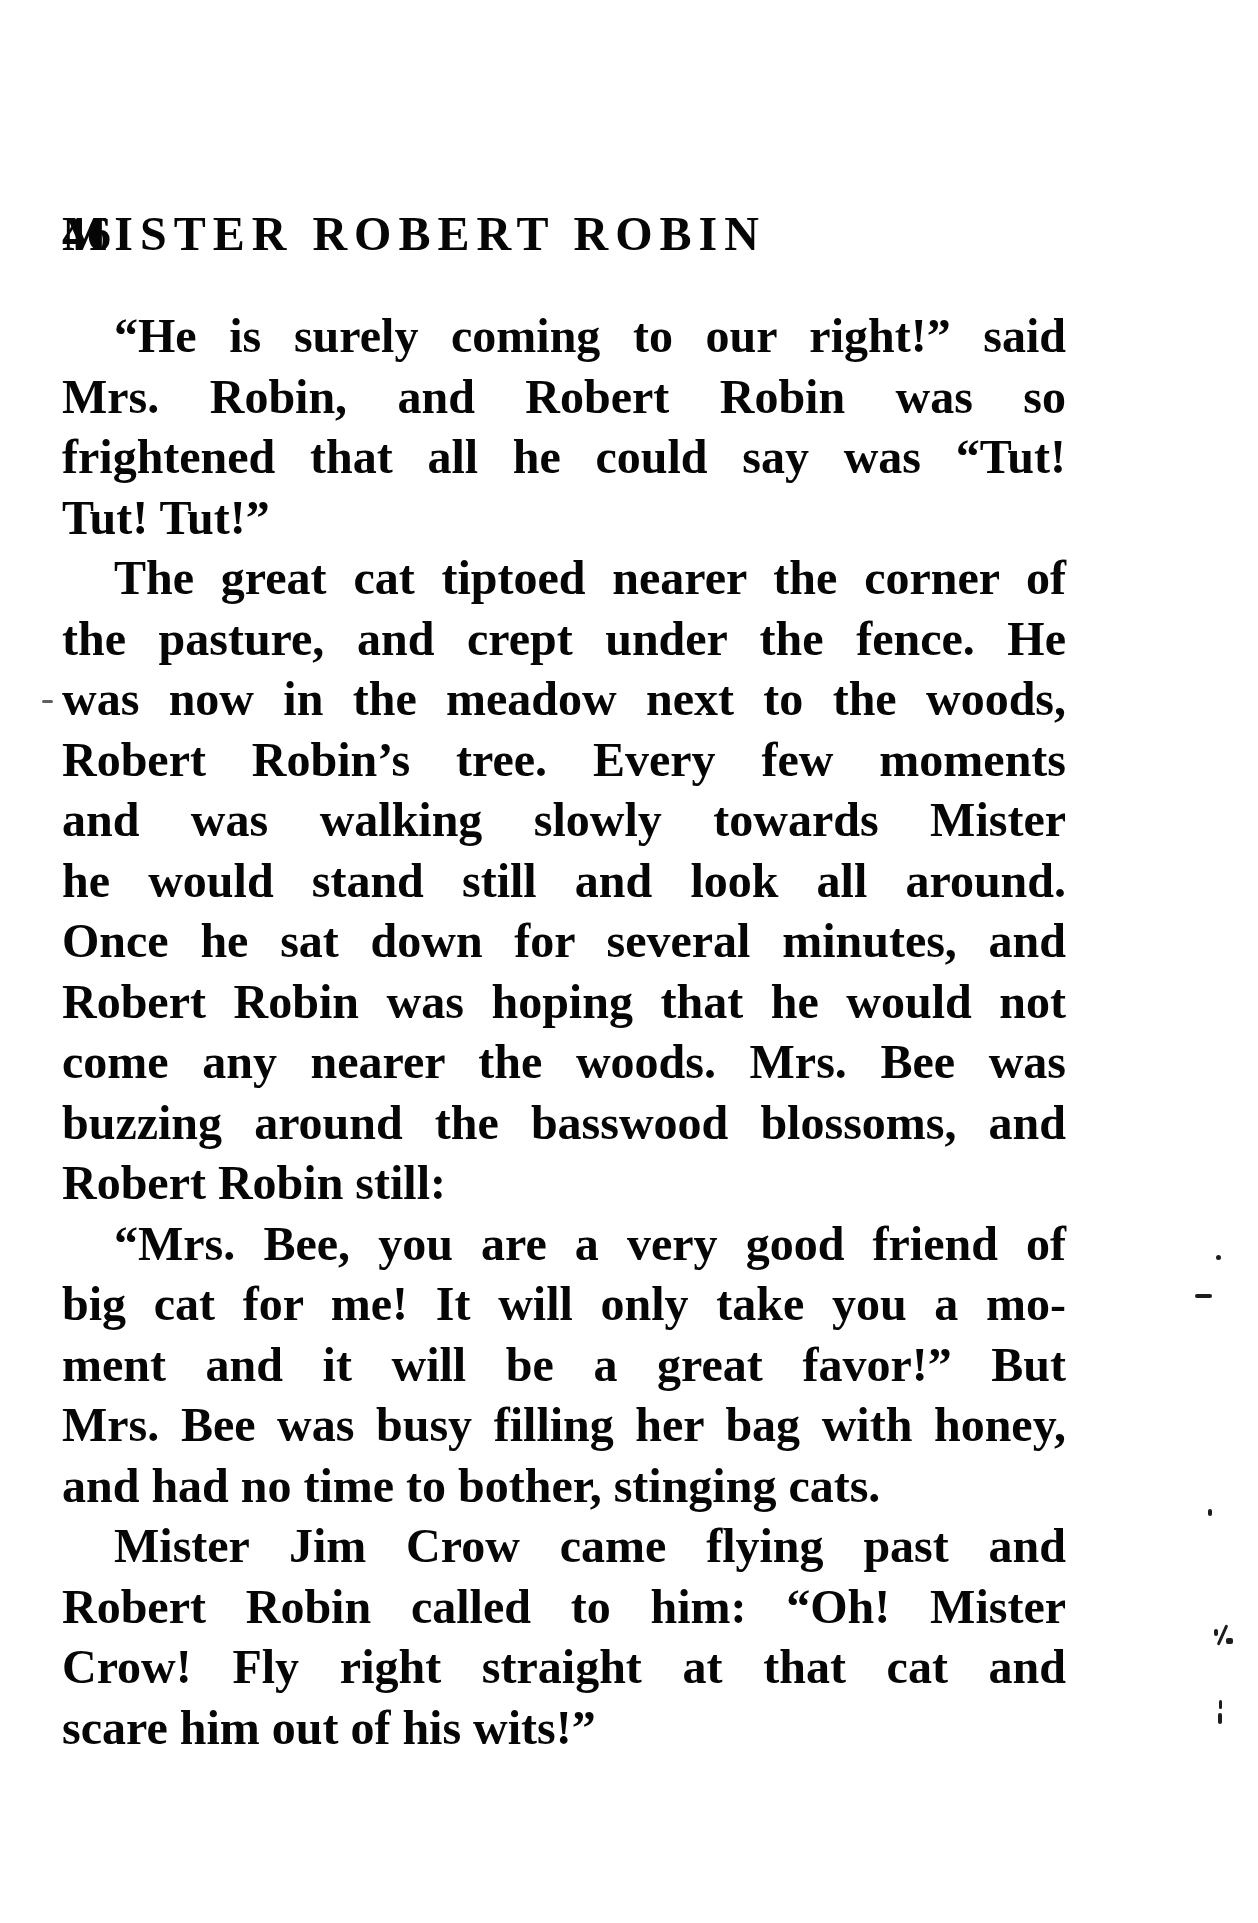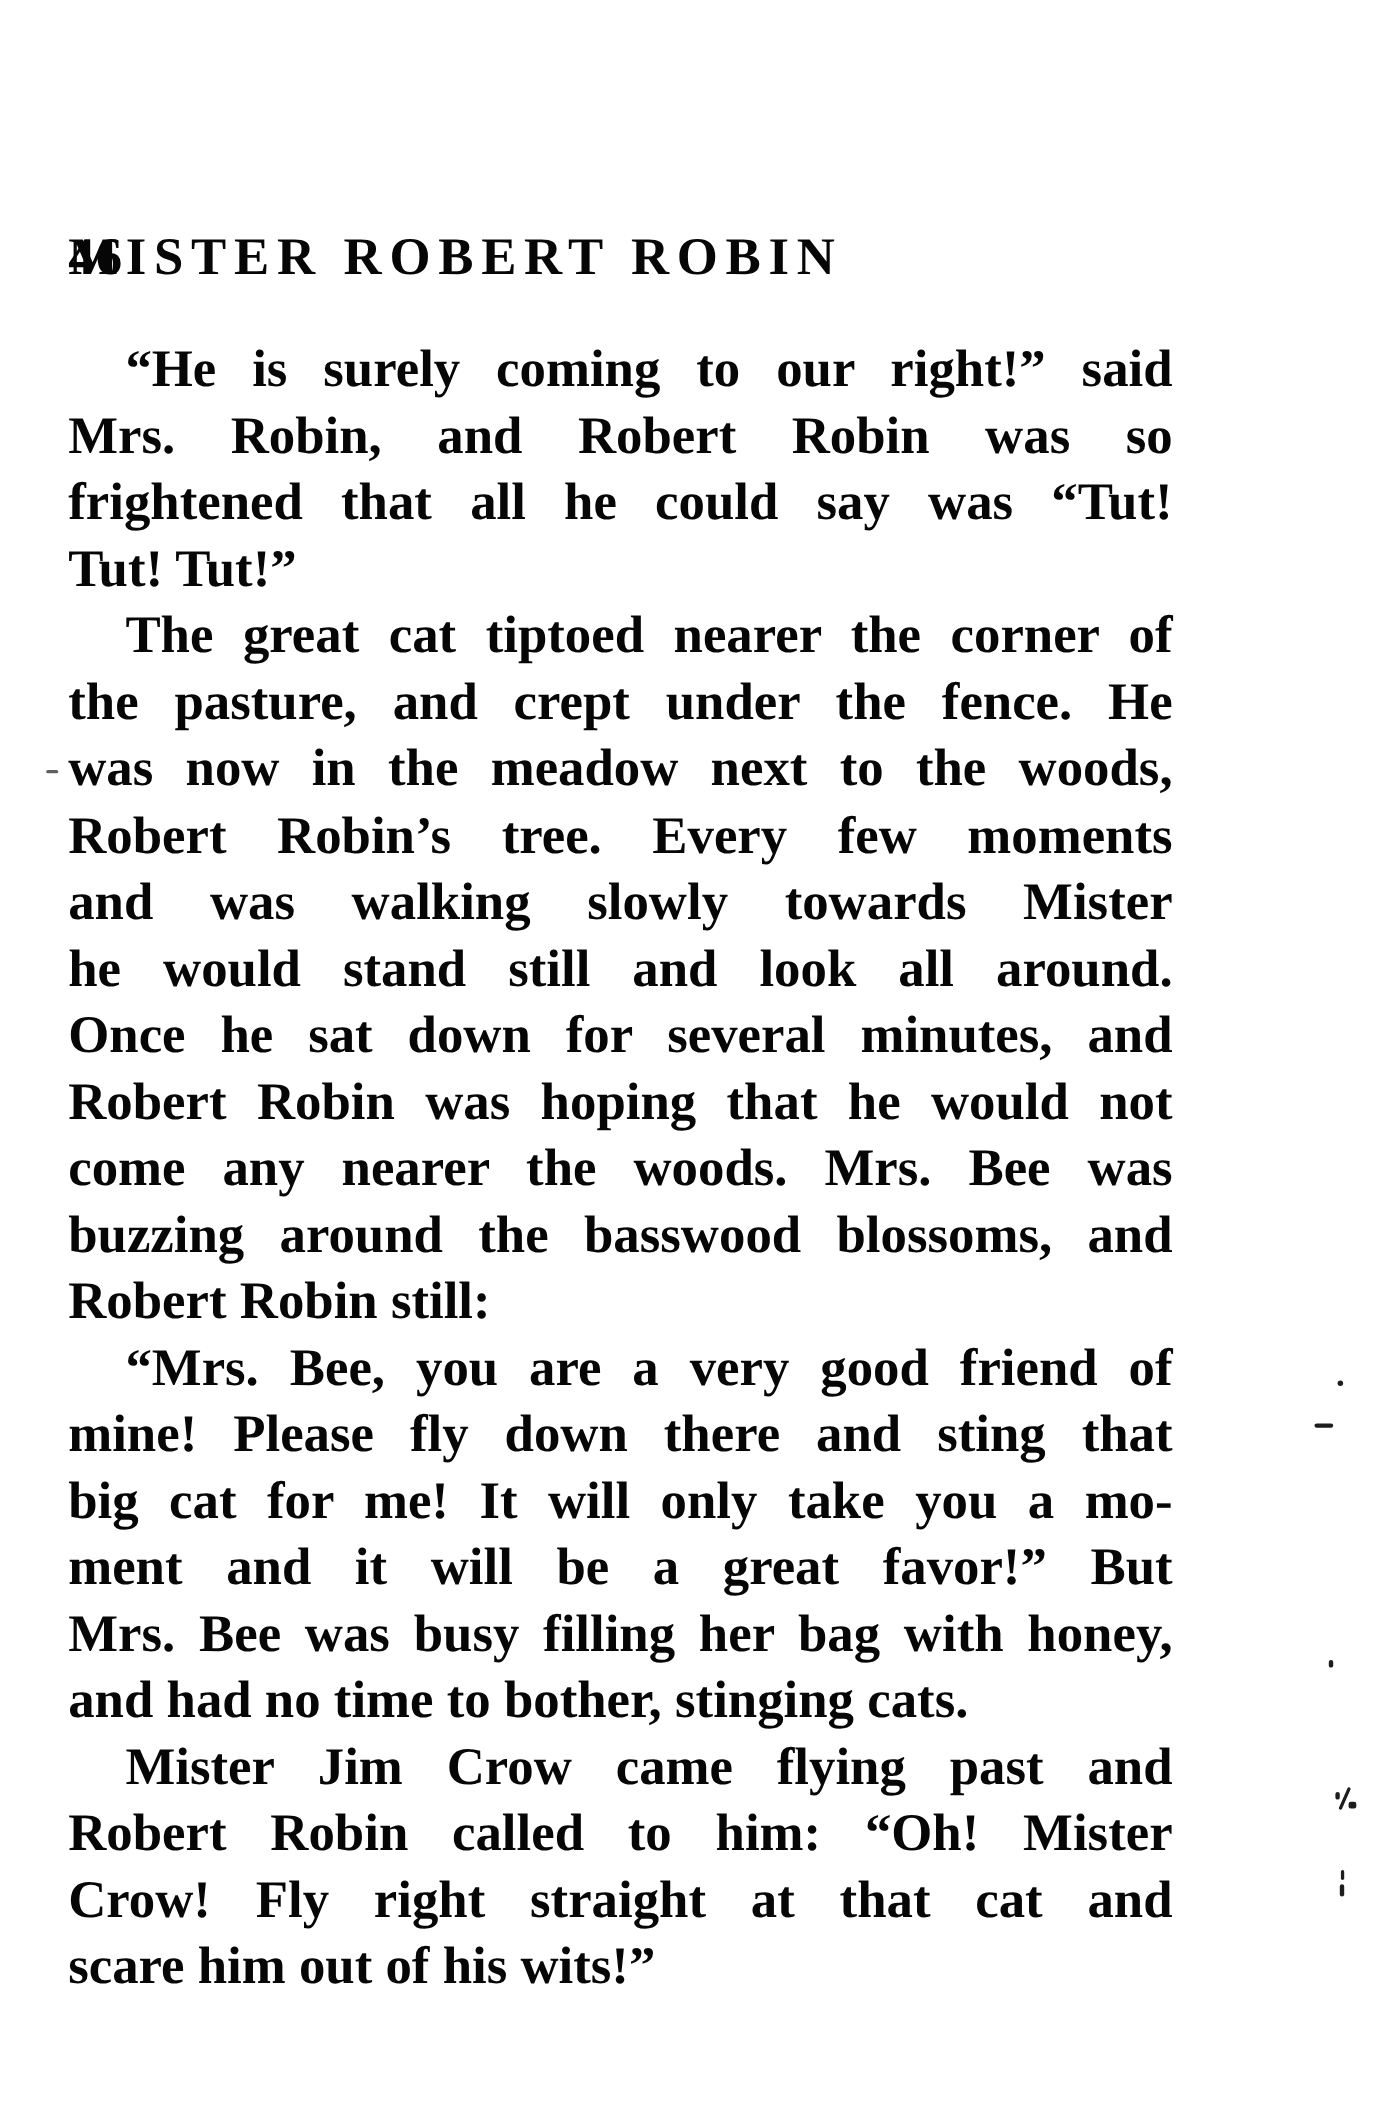--- a/index.html
+++ b/index.html
@@ -83,21 +83,20 @@
       <div class="line">was now in the meadow next to the woods,</div>
       <div class="line">Robert Robin’s tree. Every few moments</div>
       <div class="line">and was walking slowly towards Mister</div>
       <div class="line">he would stand still and look all around.</div>
       <div class="line">Once he sat down for several minutes, and</div>
       <div class="line">Robert Robin was hoping that he would not</div>
       <div class="line">come any nearer the woods. Mrs. Bee was</div>
       <div class="line">buzzing around the basswood blossoms, and</div>
       <div class="line para-end">Robert Robin still:</div>
       <div class="line indent">“Mrs. Bee, you are a very good friend of</div>
-      <div class="line">mine! Please fly down there and sting that</div>
       <div class="line">big cat for me! It will only take you a mo-</div>
       <div class="line">ment and it will be a great favor!” But</div>
       <div class="line">Mrs. Bee was busy filling her bag with honey,</div>
       <div class="line para-end">and had no time to bother, stinging cats.</div>
       <div class="line indent">Mister Jim Crow came flying past and</div>
       <div class="line">Robert Robin called to him: “Oh! Mister</div>
       <div class="line">Crow! Fly right straight at that cat and</div>
       <div class="line para-end">scare him out of his wits!”</div>
     </main>
 

